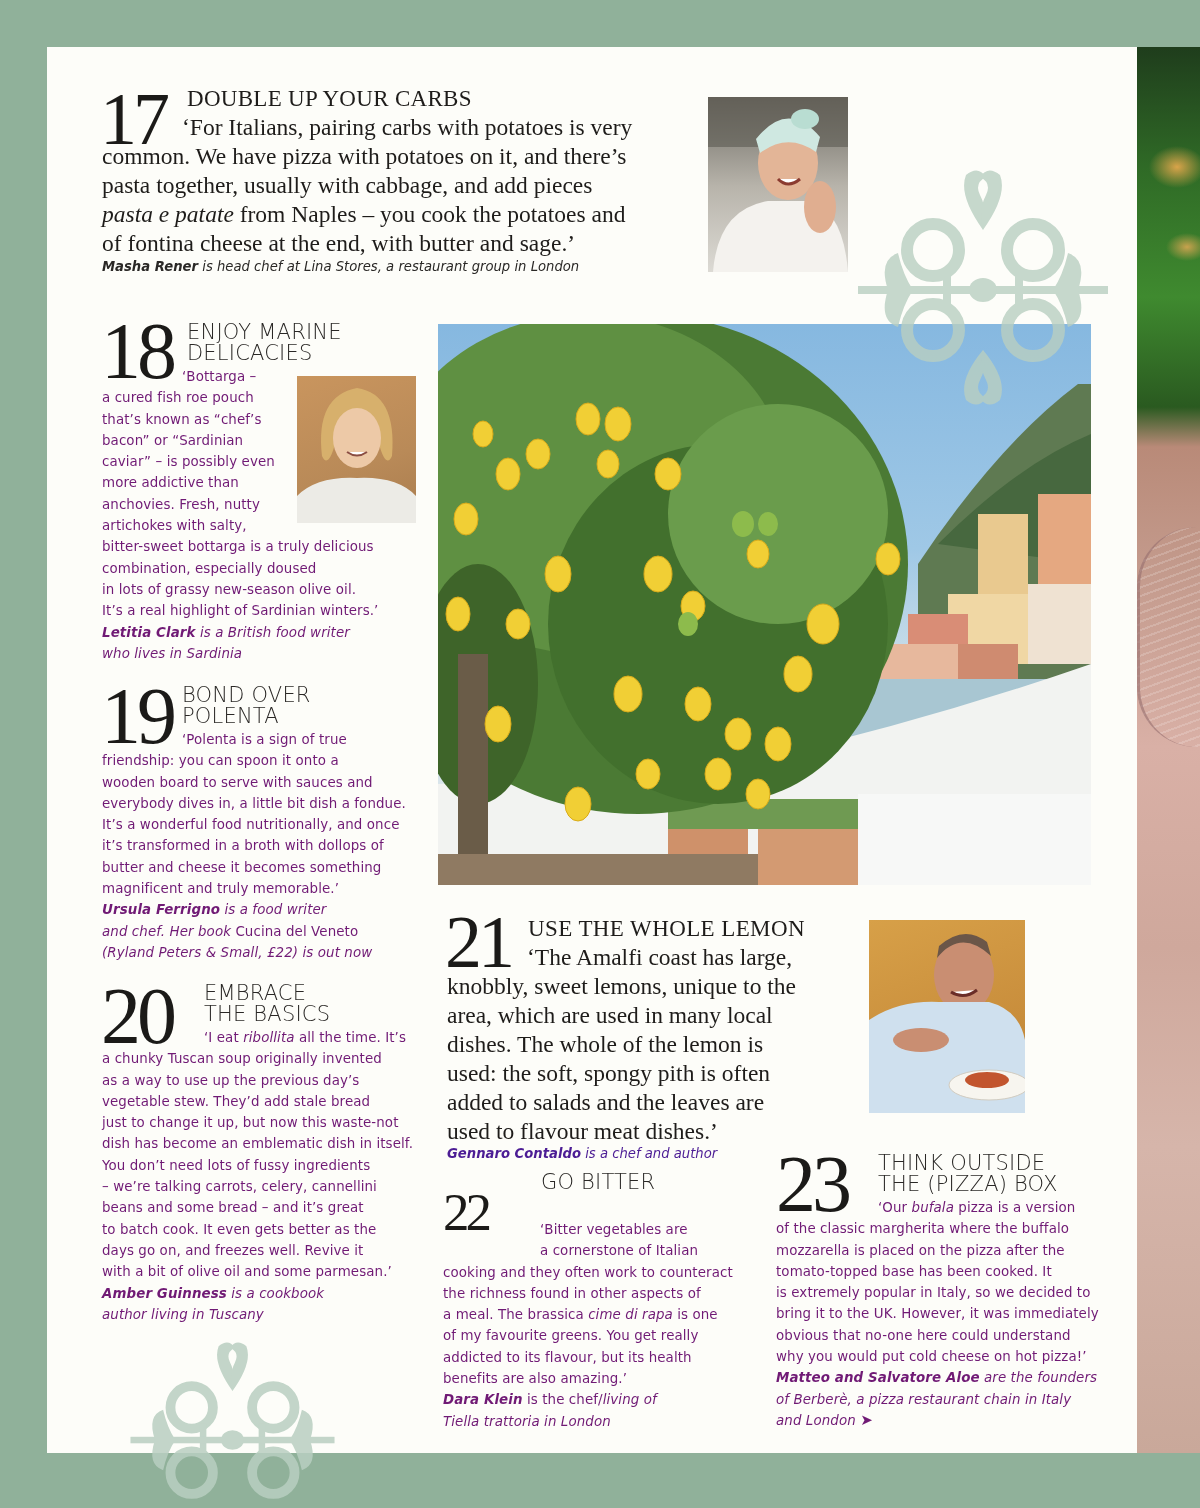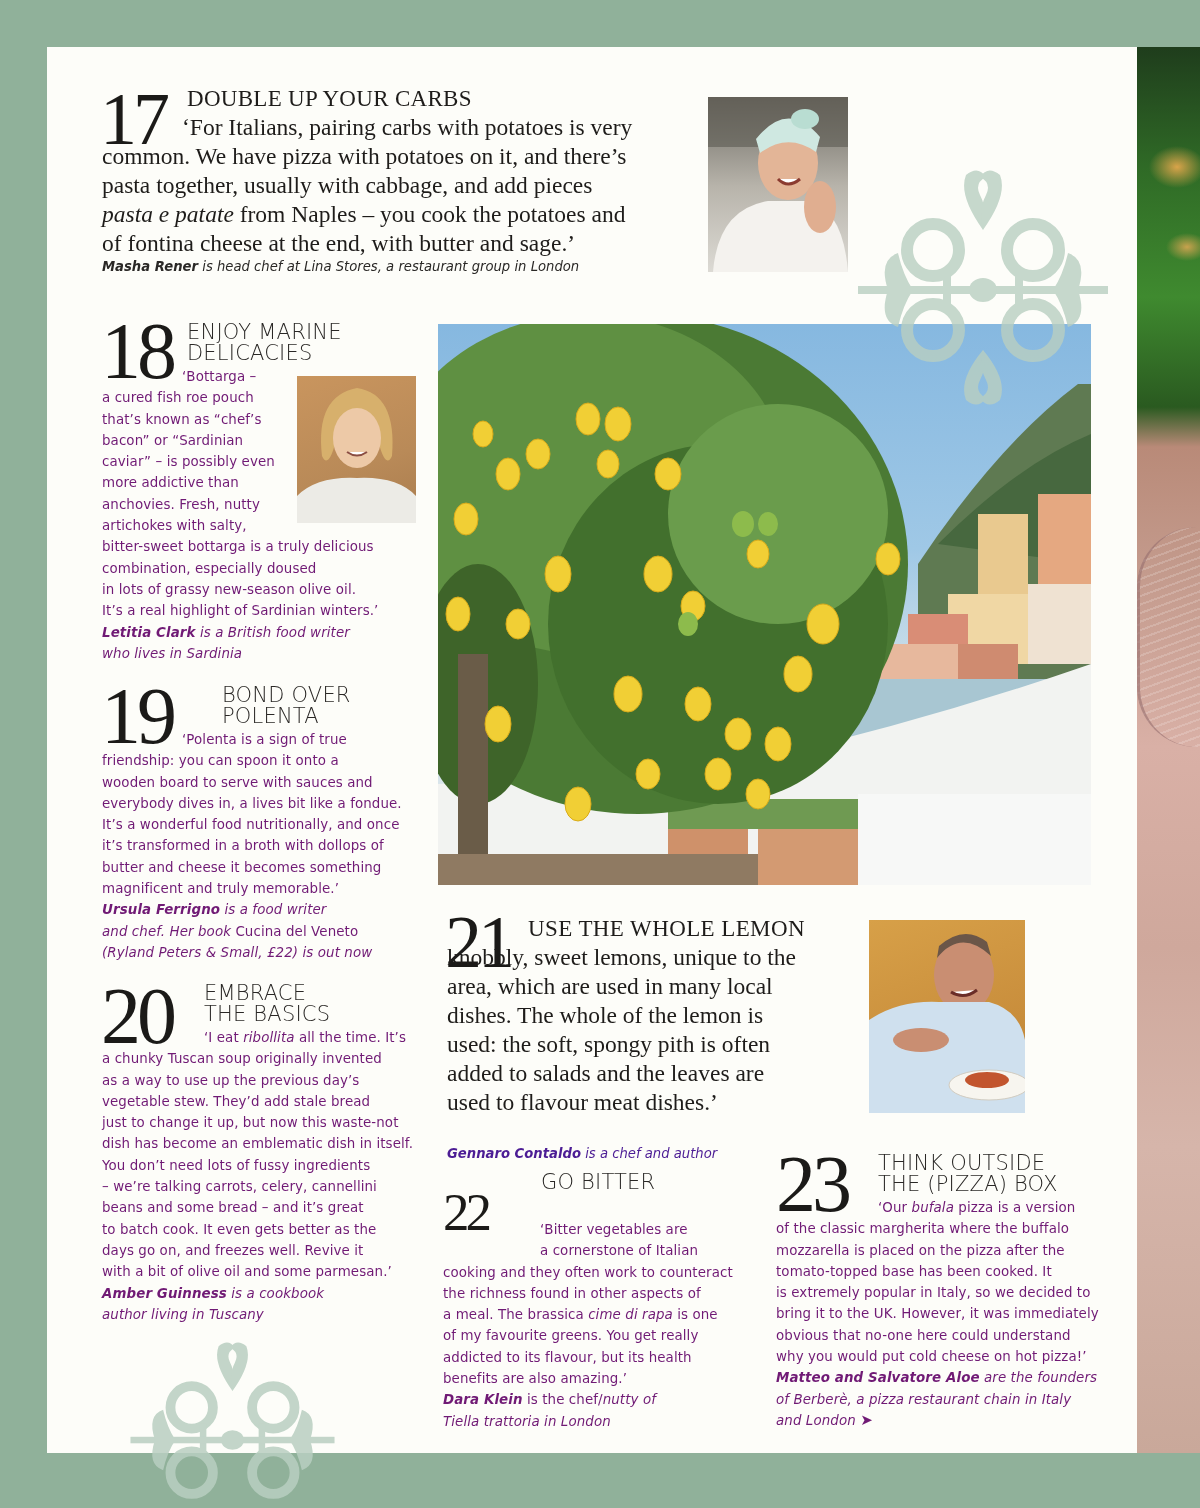--- a/index.html
+++ b/index.html
@@ -118,29 +118,29 @@
 <div class="photo" style="left:297px;top:376px;width:119px;height:147px;background:linear-gradient(160deg,#c9955e 0,#b98a58 60%,#a97c4e 100%);">
   <svg width="119" height="147" viewBox="0 0 119 147">
     <path d="M25 80 Q18 20 60 12 Q100 18 95 80 Q88 95 80 60 Q60 35 40 60 Q32 95 25 80 Z" fill="#d7b06c"></path>
     <ellipse cx="60" cy="62" rx="24" ry="30" fill="#edc9a7"></ellipse>
     <path d="M50 76 Q60 83 70 76" stroke="#8a4d42" stroke-width="2" fill="#fff"></path>
     <path d="M0 147 L0 120 Q20 100 60 102 Q100 100 119 120 L119 147 Z" fill="#ecebe6"></path>
   </svg>
 </div>
 
 <div class="bignum" style="left:101px;top:676px;font-size:80px;">19</div>
-<div class="sans-h" style="left:182px;top:685px;margin-left:40px;">
+<div class="sans-h" style="left:182px;top:685px;">
   <div>BOND OVER</div>
   <div>POLENTA</div>
 </div>
 <div class="body-sans" style="left:102px;top:729px;">
   <span class="ln" style="padding-left:80px">‘Polenta is a sign of true</span>
   <span class="ln">friendship: you can spoon it onto a</span>
   <span class="ln">wooden board to serve with sauces and</span>
-  <span class="ln">everybody dives in, a lives bit like a fondue.</span>
+  <span class="ln">everybody dives in, a little bit dish a fondue.</span>
   <span class="ln">It’s a wonderful food nutritionally, and once</span>
   <span class="ln">it’s transformed in a broth with dollops of</span>
   <span class="ln">butter and cheese it becomes something</span>
   <span class="ln">magnificent and truly memorable.’</span>
   <span class="ln credit"><b>Ursula Ferrigno</b> <span>is a food writer</span></span>
   <span class="ln credit"><span>and chef. Her book</span> <span class="up">Cucina del Veneto</span></span>
   <span class="ln credit">(Ryland Peters &amp; Small, £22) is out now</span>
 </div>
 
 <div class="bignum" style="left:101px;top:976px;font-size:80px;">20</div>
@@ -262,20 +262,21 @@
     <rect x="10" y="121" width="250" height="8"></rect>
     <ellipse cx="135" cy="125" rx="14" ry="12"></ellipse>
     <path d="M40 125 Q30 95 50 88 Q55 110 65 125 Q55 140 50 162 Q30 155 40 125 Z"></path>
     <path d="M230 125 Q240 95 220 88 Q215 110 205 125 Q215 140 220 162 Q240 155 230 125 Z"></path>
   </g>
 </svg>
 
 <div id="n21" class="bignum">21</div>
 <div id="h21">USE THE WHOLE LEMON</div>
 <div id="b21">
+  <span class="ln ln0">‘The Amalfi coast has large,</span>
   <span class="ln">knobbly, sweet lemons, unique to the</span>
   <span class="ln">area, which are used in many local</span>
   <span class="ln">dishes. The whole of the lemon is</span>
   <span class="ln">used: the soft, spongy pith is often</span>
   <span class="ln">added to salads and the leaves are</span>
   <span class="ln">used to flavour meat dishes.’</span>
 </div>
 <div id="c21"><b>Gennaro Contaldo</b> <span>is a chef and author</span></div>
 <div class="photo" style="left:869px;top:920px;width:156px;height:193px;background:linear-gradient(160deg,#d7a048 0,#c98e3c 60%,#b67f36 100%);">
   <svg width="156" height="193" viewBox="0 0 156 193">
@@ -293,21 +294,21 @@
 <div class="sans-h" style="left:541px;top:1172px;">GO BITTER</div>
 <div class="body-sans" style="left:443px;top:1219px;">
   <span class="ln" style="padding-left:97px">‘Bitter vegetables are</span>
   <span class="ln" style="padding-left:97px">a cornerstone of Italian</span>
   <span class="ln">cooking and they often work to counteract</span>
   <span class="ln">the richness found in other aspects of</span>
   <span class="ln"><span>a meal. The brassica </span><i>cime di rapa</i><span> is one</span></span>
   <span class="ln">of my favourite greens. You get really</span>
   <span class="ln">addicted to its flavour, but its health</span>
   <span class="ln">benefits are also amazing.’</span>
-  <span class="ln"><b class="credit" style="font-style:italic">Dara Klein</b> <span>is the chef/</span><i>nutty of</i></span>
+  <span class="ln"><b class="credit" style="font-style:italic">Dara Klein</b> <span>is the chef/</span><i>living of</i></span>
   <span class="ln credit">Tiella trattoria in London</span>
 </div>
 
 <div class="bignum" style="left:776px;top:1144px;font-size:80px;">23</div>
 <div class="sans-h" style="left:878px;top:1153px;">
   <div>THINK OUTSIDE</div>
   <div>THE (PIZZA) BOX</div>
 </div>
 <div class="body-sans" style="left:776px;top:1197px;">
   <span class="ln" style="padding-left:102px"><span>‘Our </span><i>bufala</i><span> pizza is a version</span></span>

